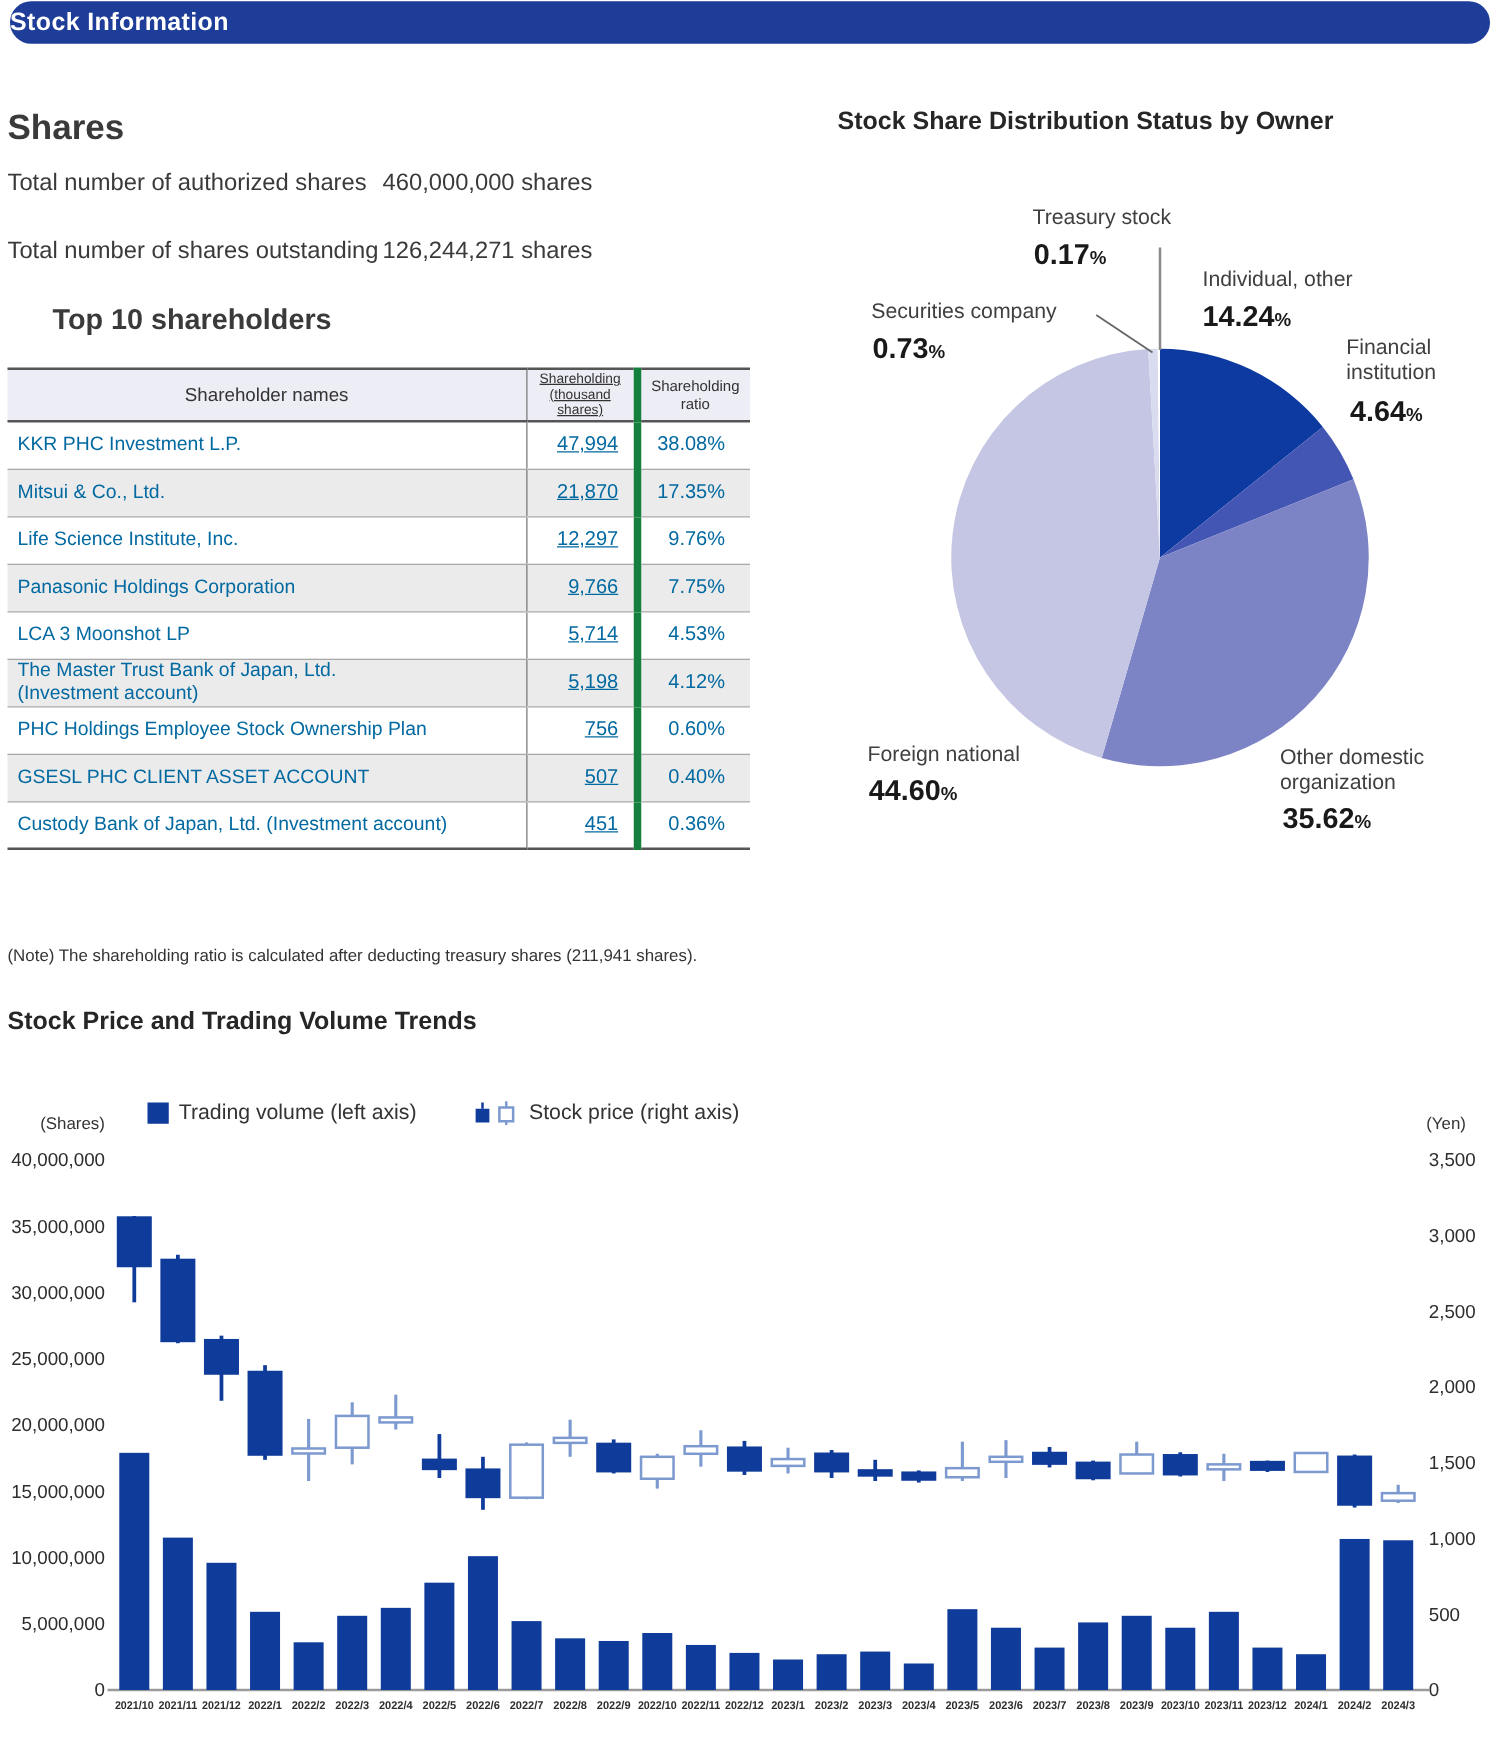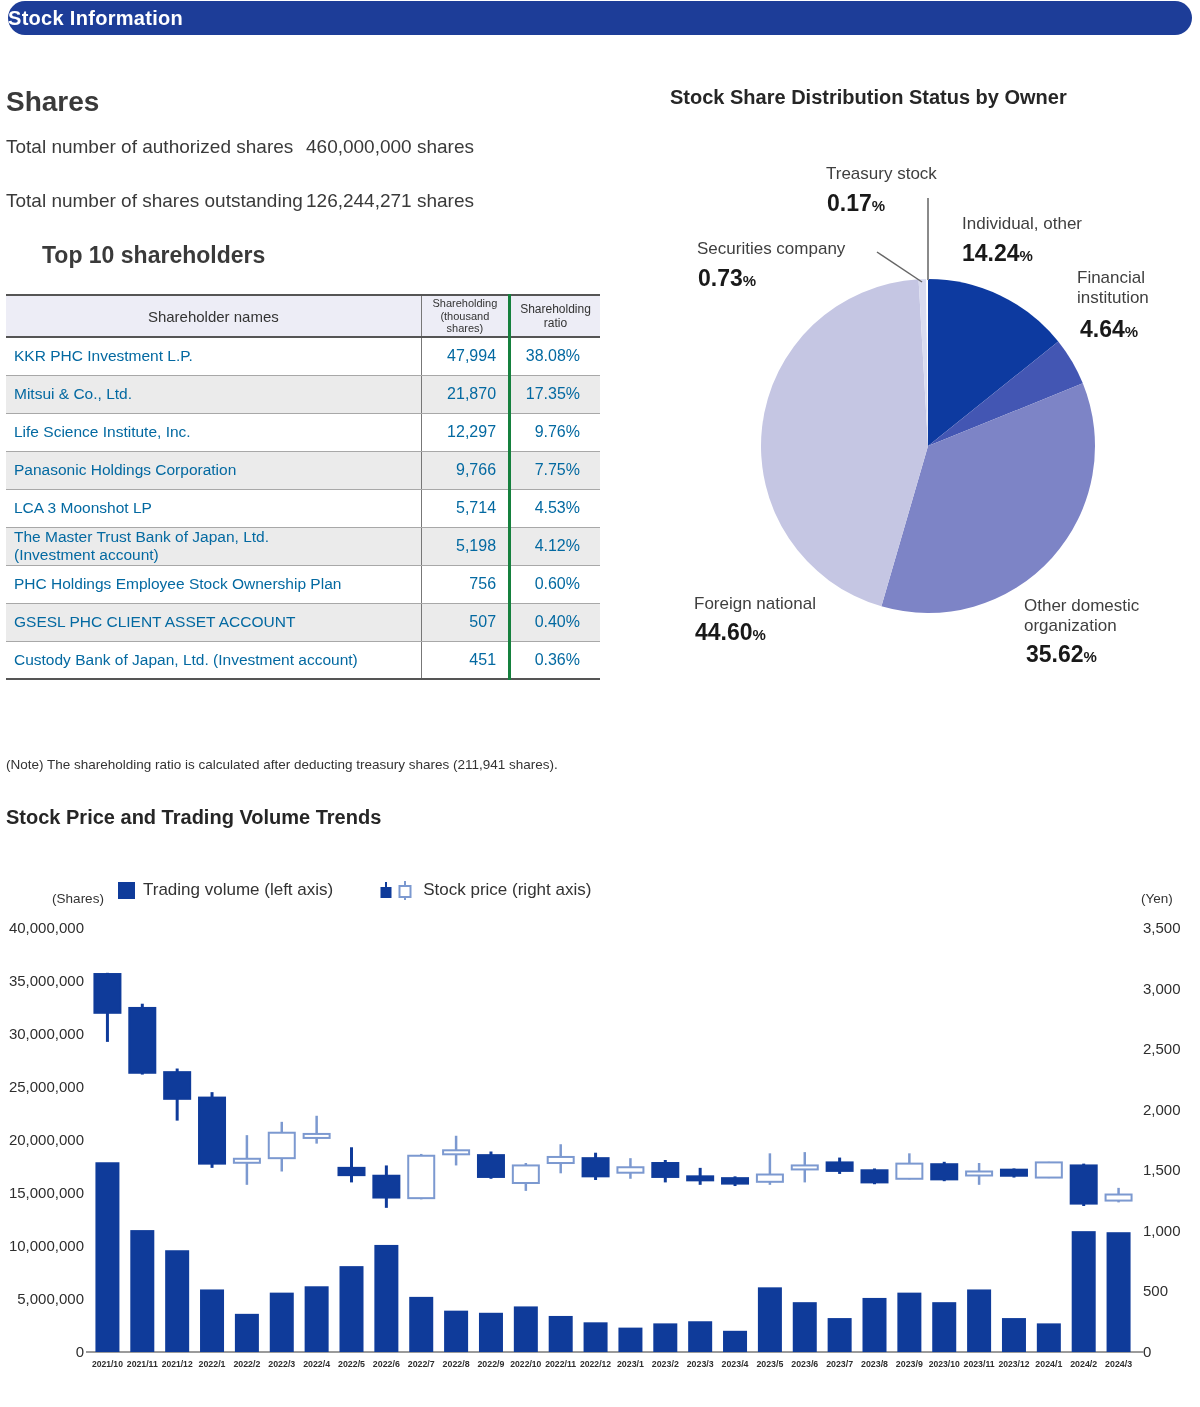--- a/index.html
+++ b/index.html
@@ -21,21 +21,21 @@
 
   
   table.holders { position:absolute; left:6px; top:294px; width:594px; border-collapse:collapse; table-layout:fixed; }
   table.holders th, table.holders td { vertical-align:middle; }
   table.holders thead th { background:#ededf6; border-top:2px solid #555; border-bottom:2px solid #555;
     height:42px; font-weight:normal; color:#333; }
   th.c1 { width:404px; font-size:15px; text-align:center; }
   th.c2 { width:86px;  font-size:11px; line-height:1.15; text-align:center; }
   th.c3 { width:88px; font-size:12px; text-align:center; }
   th.c2 span { display:block; }
-  td.c2, th.c2 { border-left:1px solid #777; border-right:3px solid #15803d; }
+  td.c2, th.c2 { border-left:1px solid #777; border-right:6px solid #15803d;text-decoration:underline; }
   tbody td { border-bottom:1px solid #a8a8a8; height:38px; color:#0369a1; }
   tbody tr:last-child td { border-bottom:2px solid #555; }
   tbody tr:nth-child(even) td { background:#ebebeb; }
   td.c1 { font-size:15.5px; padding-left:8px; white-space:pre-line; line-height:1.15; }
   td.c2 { font-size:16px; text-align:right; padding-right:12px; }
   td.c3 { font-size:16px; text-align:right; padding-right:20px; }
   .note { position:absolute; left:6px; top:757px; font-size:13.5px; color:#333; }
 
   
   .dist-heading { position:absolute; left:670px; top:86px; font-size:20px; font-weight:bold; color:#262626; }
@@ -46,21 +46,21 @@
   .pie-pct .num { font-size:23px; font-weight:bold; color:#191919; }
   .pie-pct .sym { font-size:15px; font-weight:bold; color:#191919; }
 
   
   .trend-heading { position:absolute; left:6px; top:806px; font-size:20px; font-weight:bold; color:#262626; }
   .legend { position:absolute; left:118px; top:878px; display:flex; gap:46px; align-items:center;
     font-size:17px; color:#333; }
   .legend-item { display:flex; align-items:center; gap:8px; }
   .legend-swatch { width:17px; height:17px; background:#0f3b9a; display:inline-block; }
   .axis-unit { position:absolute; font-size:13.5px; color:#333; }
-  .axis-unit.left  { left:26px; top:891px; width:64px; text-align:center;margin-left:20px; }
+  .axis-unit.left  { left:26px; top:891px; width:64px; text-align:center; }
   .axis-unit.right { left:1141px; top:891px; }
   #combo-chart { position:absolute; left:0; top:850px; }
 </style>
 </head>
 <body>
 
 <div class="page">
 
   <div class="title-pill">
     <span>Stock Information</span>

